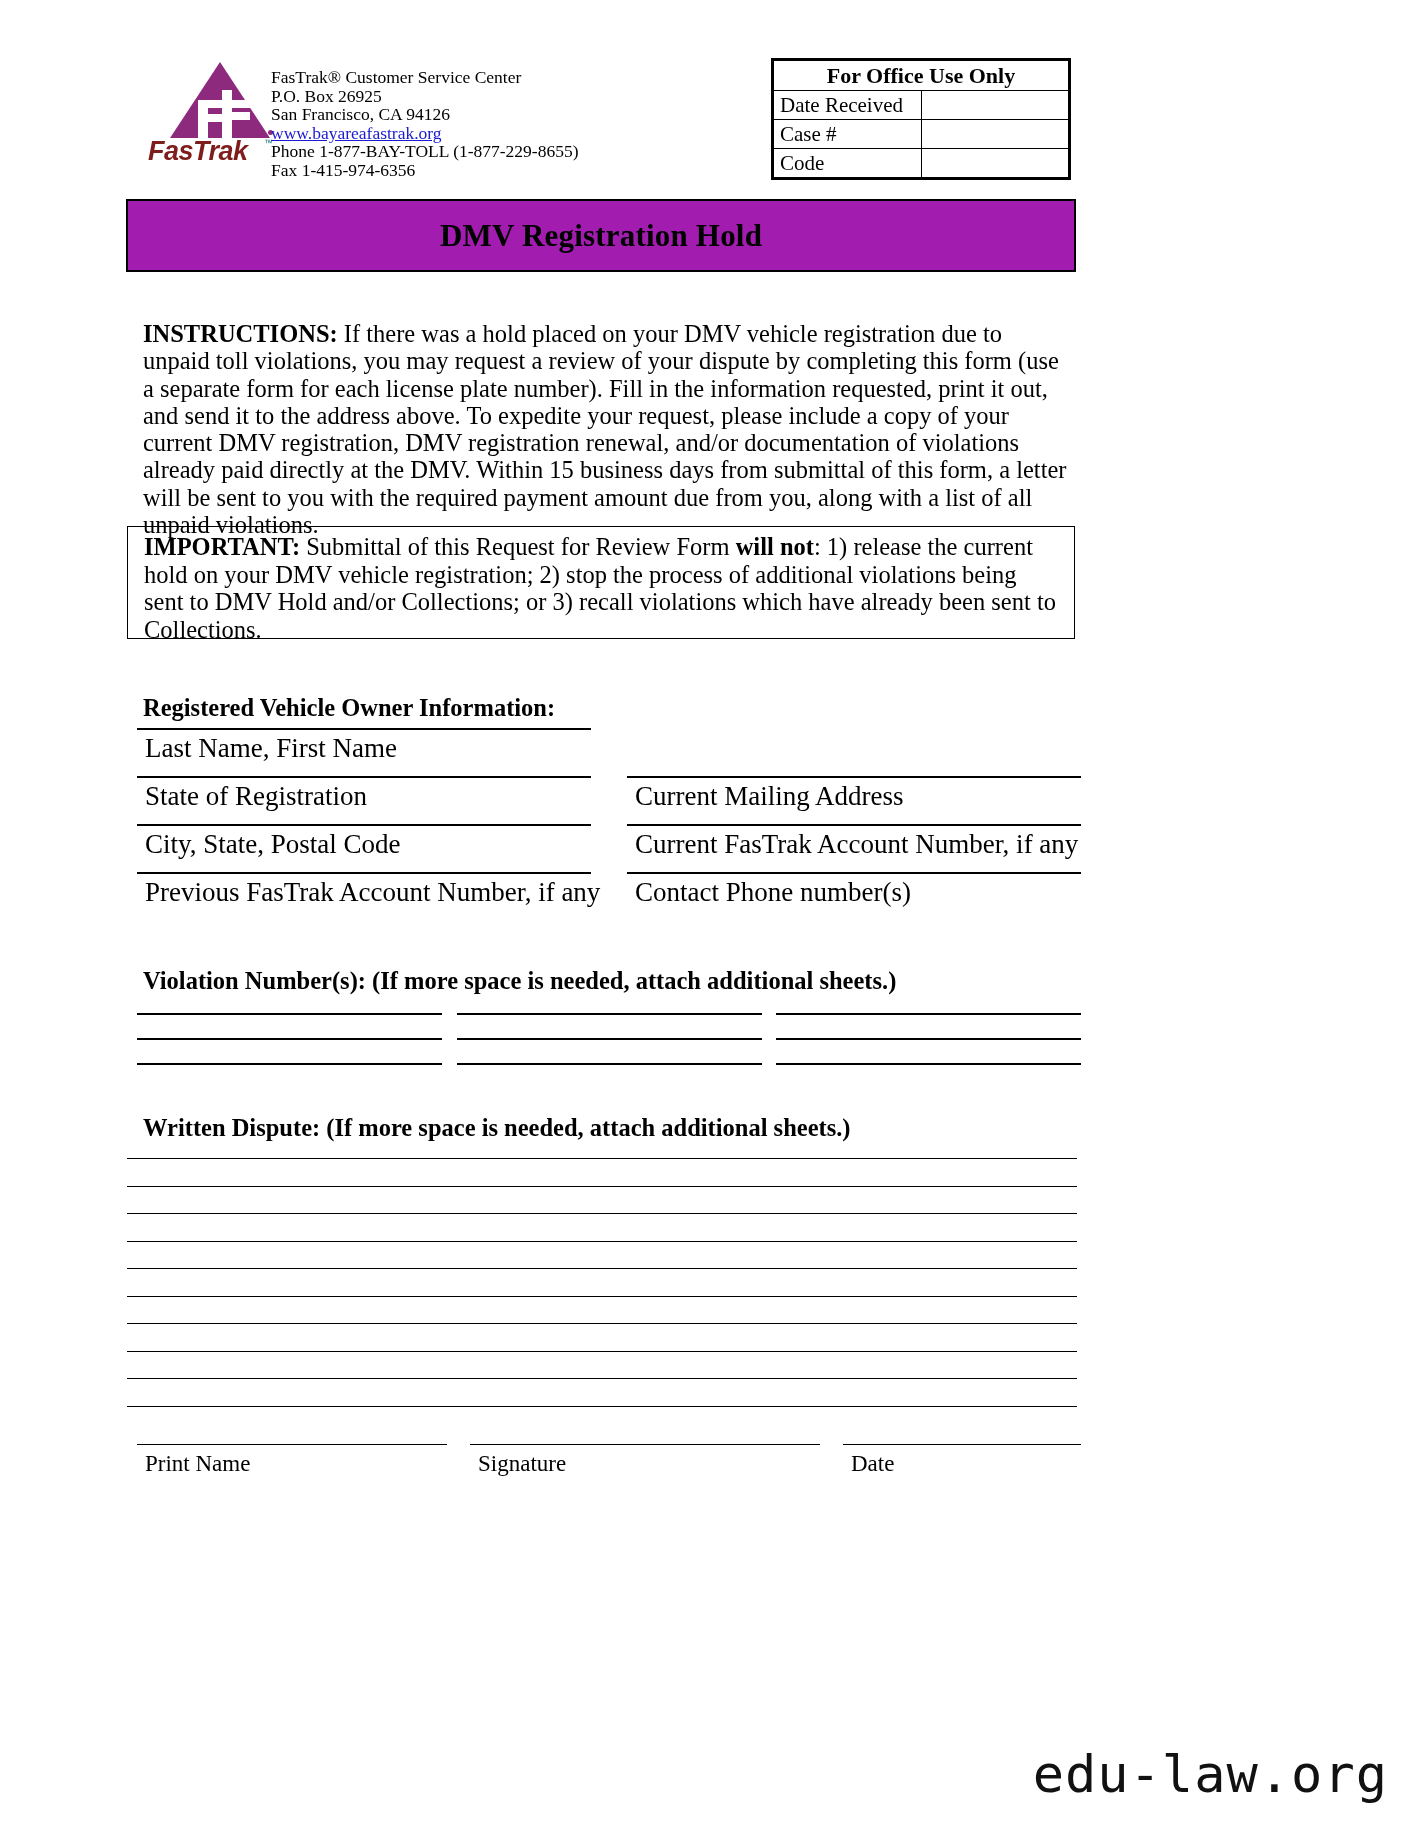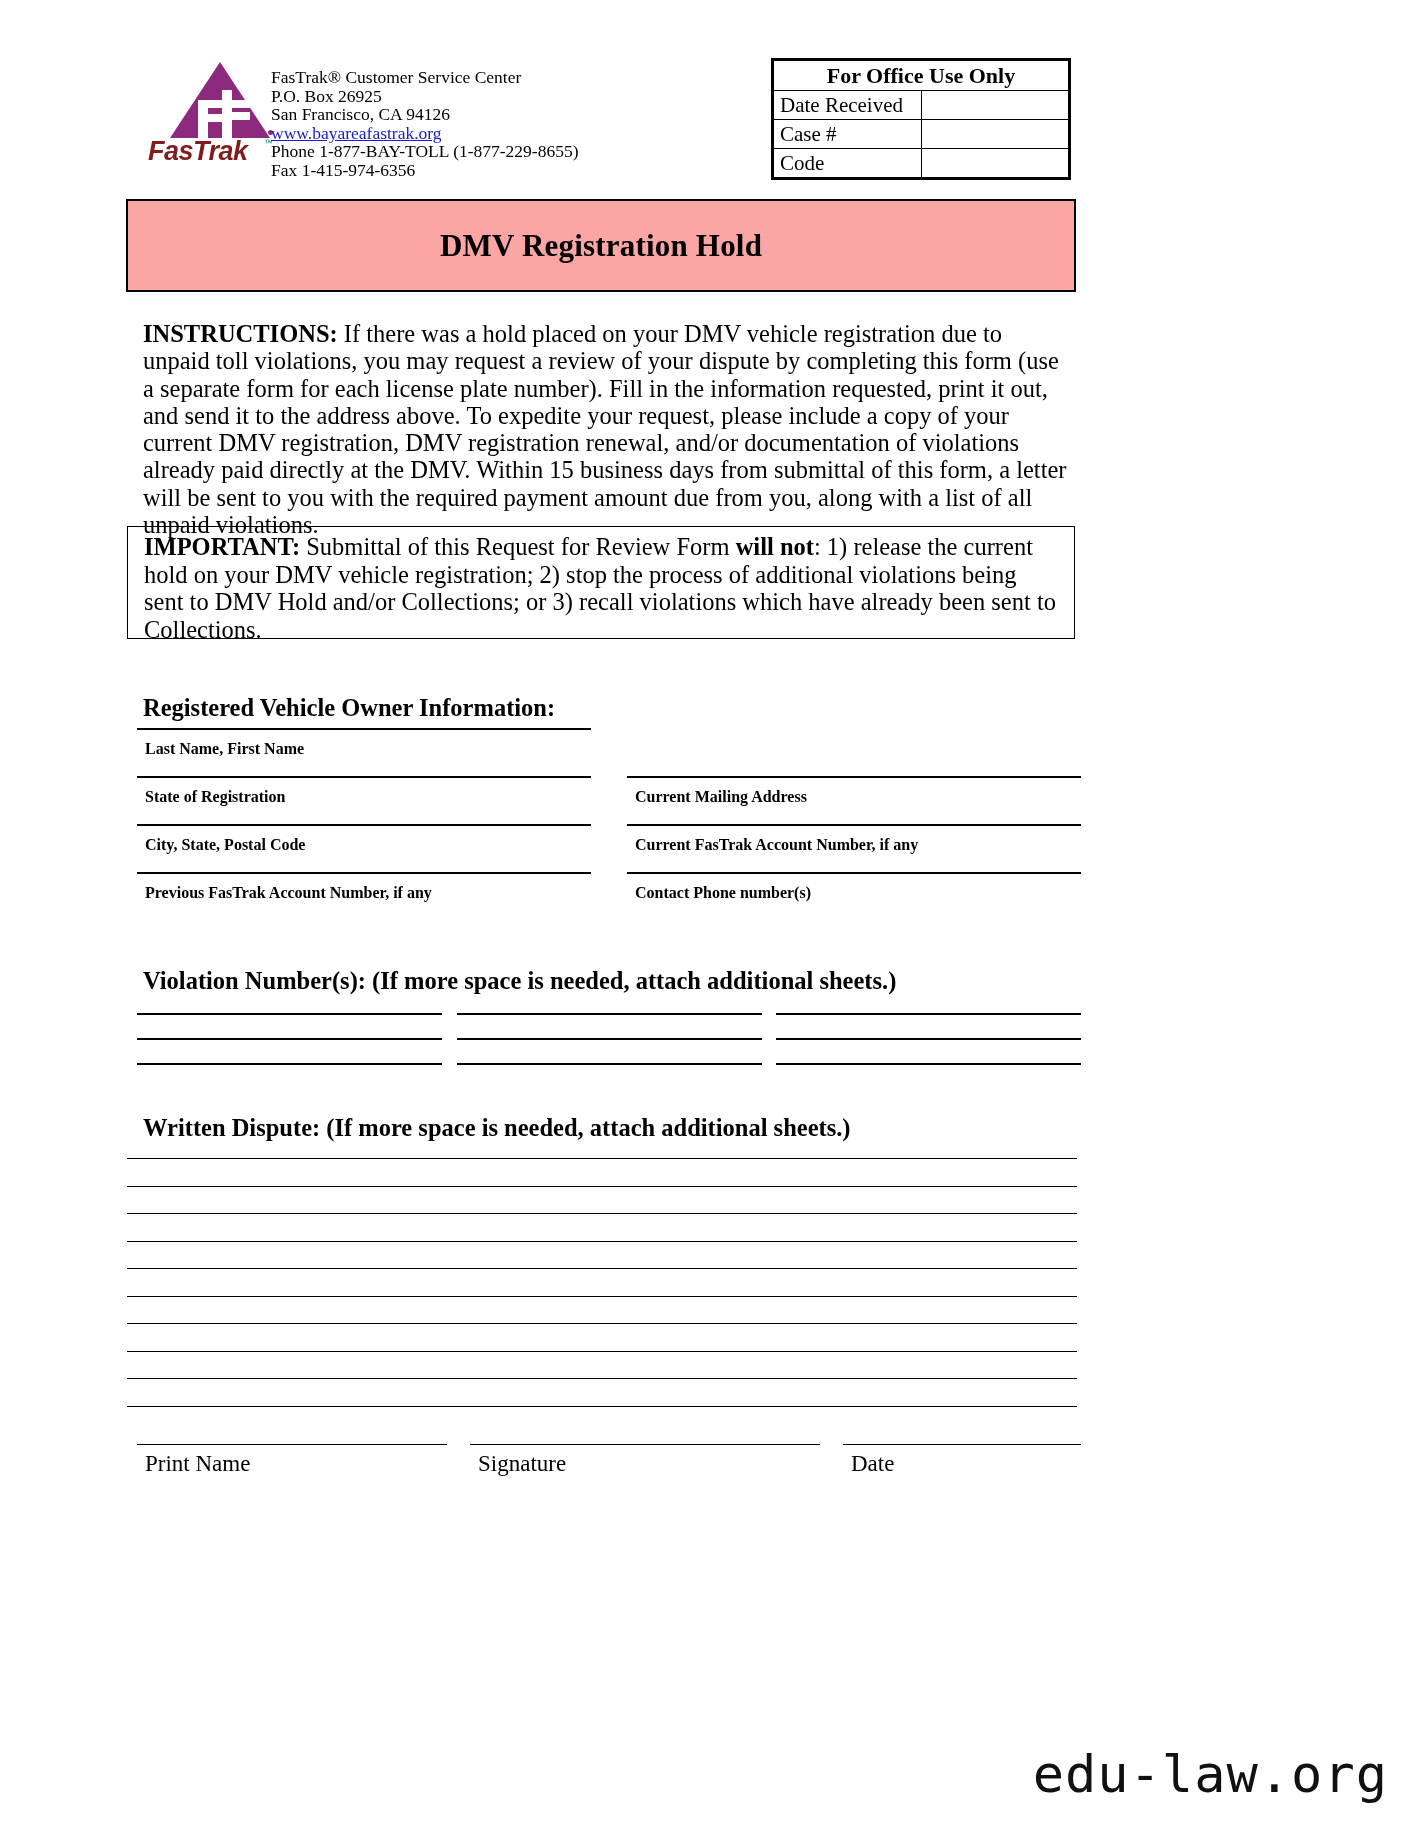--- a/index.html
+++ b/index.html
@@ -122,22 +122,22 @@
   table.office td.lbl {
     width: 165px;
   }
 
   
   .banner {
     position: absolute;
     left: 126px;
     top: 199px;
     width: 950px;
-    height: 93px;
-    background: #fca5a5;
+    height: 73px;
+    background: #a21caf;
     border: 2px solid #000;
     box-sizing: border-box;
     display: flex;
     flex-direction: column;
     align-items: center;
     justify-content: center;
   }
   .banner .line {
     font-weight: bold;
     font-size: 31px;
@@ -196,26 +196,25 @@
     margin-bottom: 14px;
   }
   .field {
     width: 454px;
   }
   .field .rule {
     border-top: 2px solid #000;
     height: 0;
   }
   .field .cap {
-    font-size: 16px;
+    font-size: 27px;
     line-height: 27px;
     padding-top: 5px;
     padding-left: 8px;
     white-space: nowrap;
-    font-weight: bold;
   }
 
   
   .violation-lines {
     position: absolute;
     left: 137px;
     top: 1013px;
     width: 944px;
   }
   .vrow {

